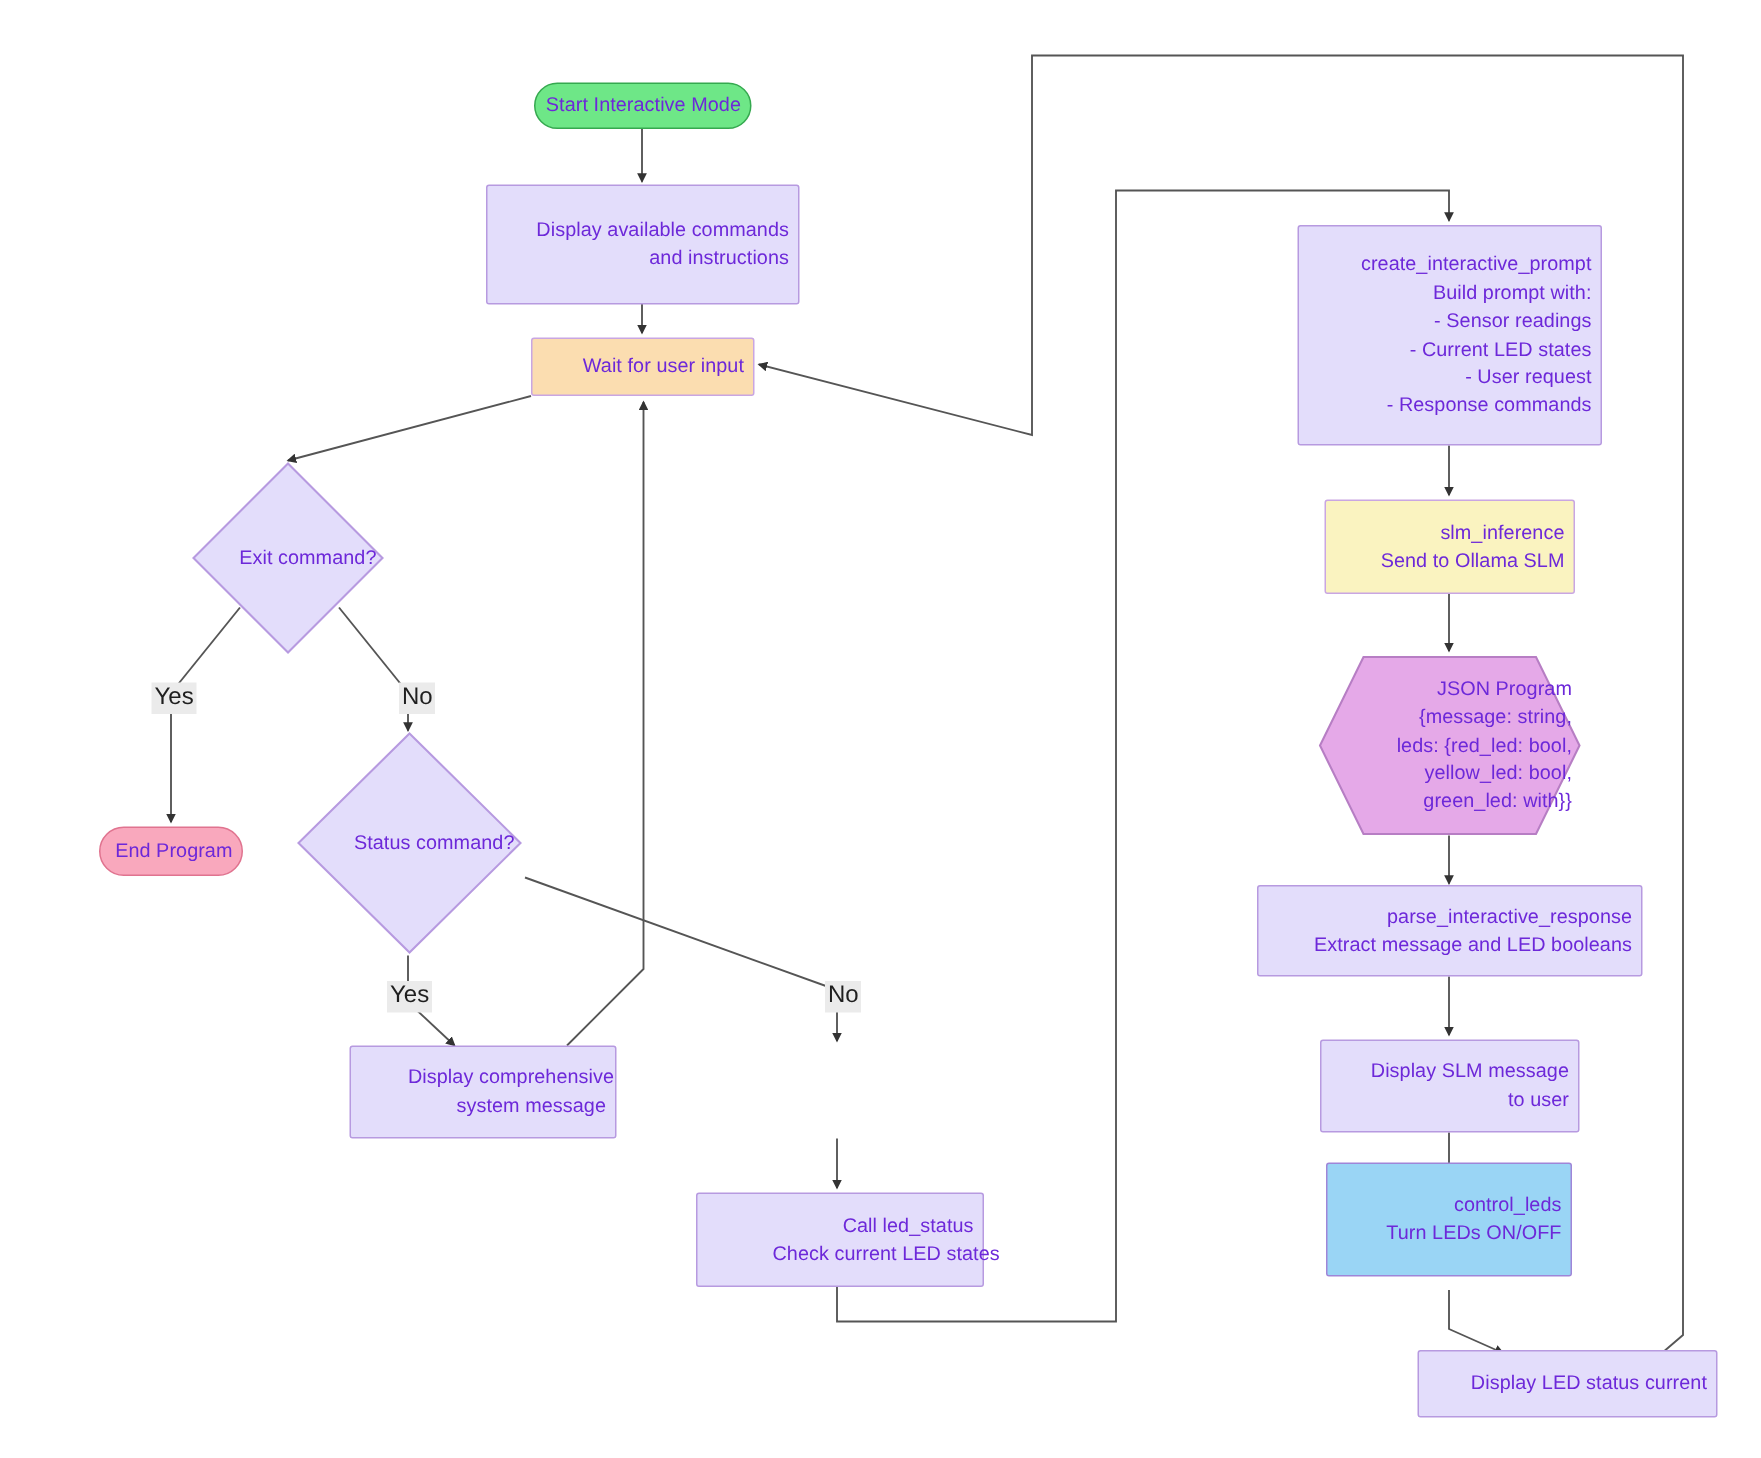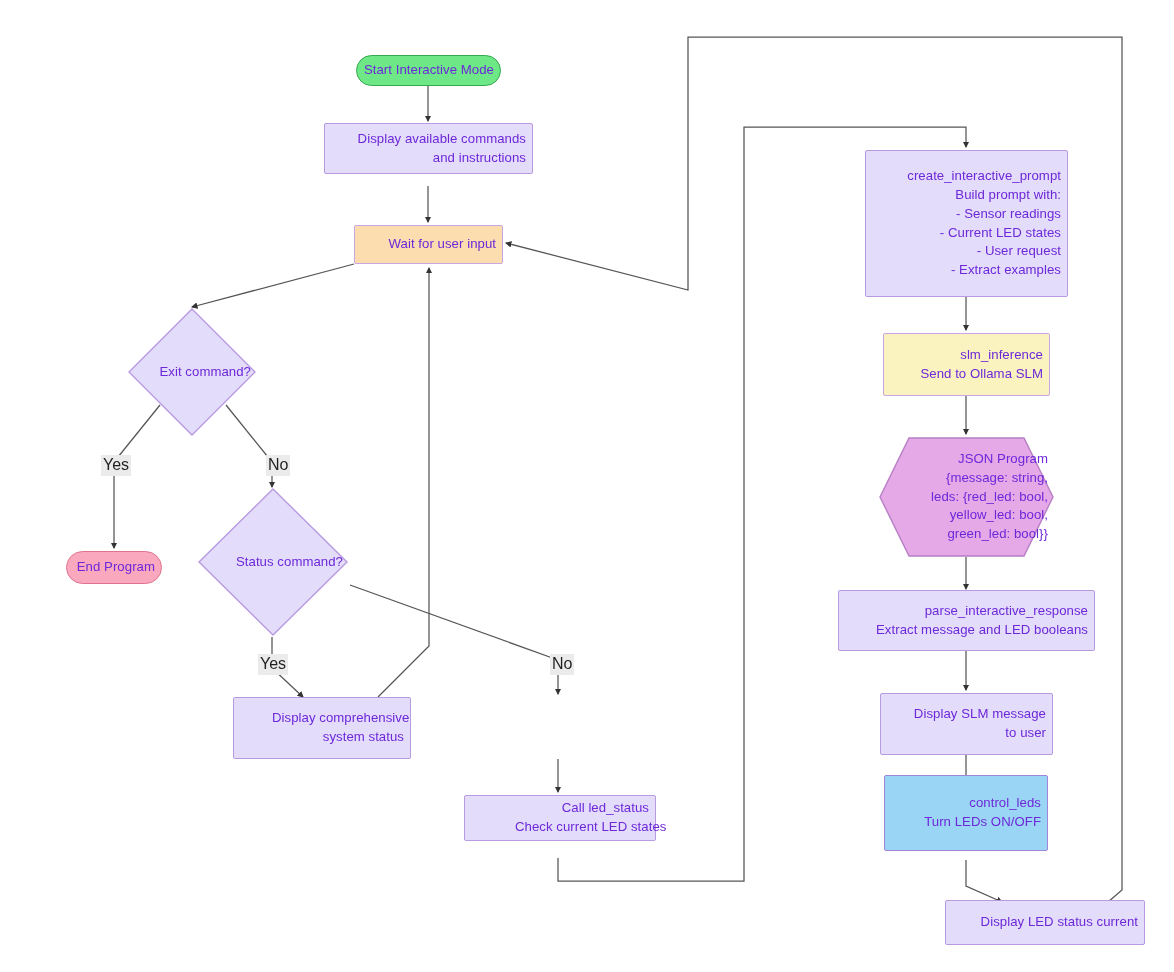--- a/index.html
+++ b/index.html
@@ -157,21 +157,21 @@
       <path d="M 1108 902 L 1122 890 L 1122 37 L 688 37 L 688 290 L 506 243" marker-end="url(#arrow)"></path>
     </g>
   </svg>
 
   <div class="node n-start" style="left:356px; top:55px; width:145px; height:31px;">
     <div class="lines">
       <div>Start Interactive Mode</div>
     </div>
   </div>
 
-  <div class="node n-process" style="left:324px; top:123px; width:209px; height:51px;">
+  <div class="node n-process" style="left:324px; top:123px; width:209px; height:80px;">
     <div class="lines">
       <div>Display available commands</div>
       <div>and instructions</div>
     </div>
   </div>
 
   <div class="node n-wait" style="left:354px; top:225px; width:149px; height:39px;">
     <div class="lines">
       <div>Wait for user input</div>
     </div>
@@ -197,60 +197,60 @@
       <polygon points="76,2 150,75 76,148 2,75" fill="#e3ddfb" stroke="#b79ae0" stroke-width="1.4"></polygon>
     </svg>
     <div class="lines dlabel">
       <div>Status command?</div>
     </div>
   </div>
 
   <div class="node n-process" style="left:233px; top:697px; width:178px; height:62px;padding-left:32px;">
     <div class="lines">
       <div>Display comprehensive</div>
-      <div>system status</div>
-    </div>
-  </div>
-
-
-  <div class="node n-process" style="left:464px; top:795px; width:192px; height:46px;padding-left:44px;">
+      <div>system message</div>
+    </div>
+  </div>
+
+
+  <div class="node n-process" style="left:464px; top:795px; width:192px; height:63px;padding-left:44px;">
     <div class="lines">
       <div>Call led_status</div>
       <div>Check current LED states</div>
     </div>
   </div>
 
   <div class="node n-process" style="left:865px; top:150px; width:203px; height:147px;">
     <div class="lines">
       <div>create_interactive_prompt</div>
       <div>Build prompt with:</div>
       <div>- Sensor readings</div>
       <div>- Current LED states</div>
       <div>- User request</div>
-      <div>- Extract examples</div>
+      <div>- Response commands</div>
     </div>
   </div>
 
   <div class="node n-yellow" style="left:883px; top:333px; width:167px; height:63px;">
     <div class="lines">
       <div>slm_inference</div>
       <div>Send to Ollama SLM</div>
     </div>
   </div>
 
   <div class="node n-hex" style="left:879px; top:437px; width:175px; height:120px;">
     <svg class="hshape" viewBox="0 0 175 120" preserveAspectRatio="none">
       <polygon points="30,1 145,1 174,60 145,119 30,119 1,60" fill="#e5a9e8" stroke="#b77ec4" stroke-width="1.4"></polygon>
     </svg>
     <div class="lines hlabel">
       <div>JSON Program</div>
       <div>{message: string,</div>
       <div>leds: {red_led: bool,</div>
       <div>yellow_led: bool,</div>
-      <div>green_led: bool}}</div>
+      <div>green_led: with}}</div>
     </div>
   </div>
 
   <div class="node n-process" style="left:838px; top:590px; width:257px; height:61px;">
     <div class="lines">
       <div>parse_interactive_response</div>
       <div>Extract message and LED booleans</div>
     </div>
   </div>
 

